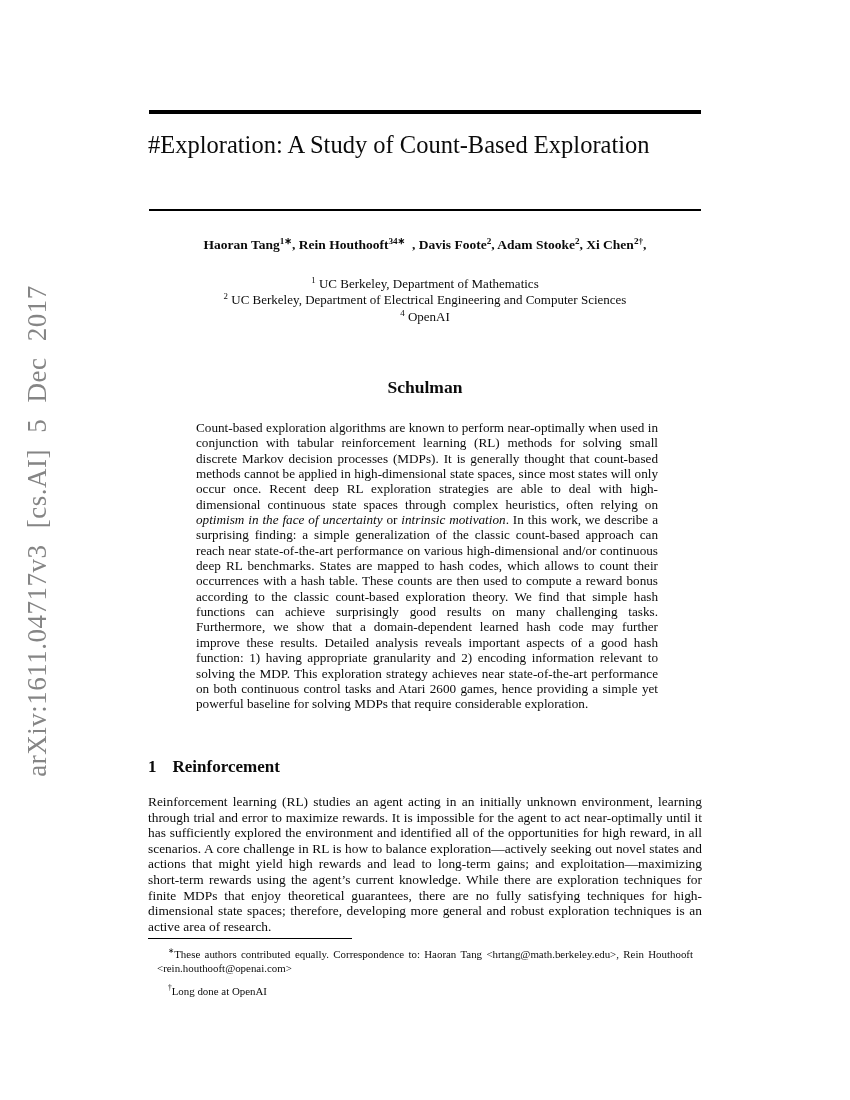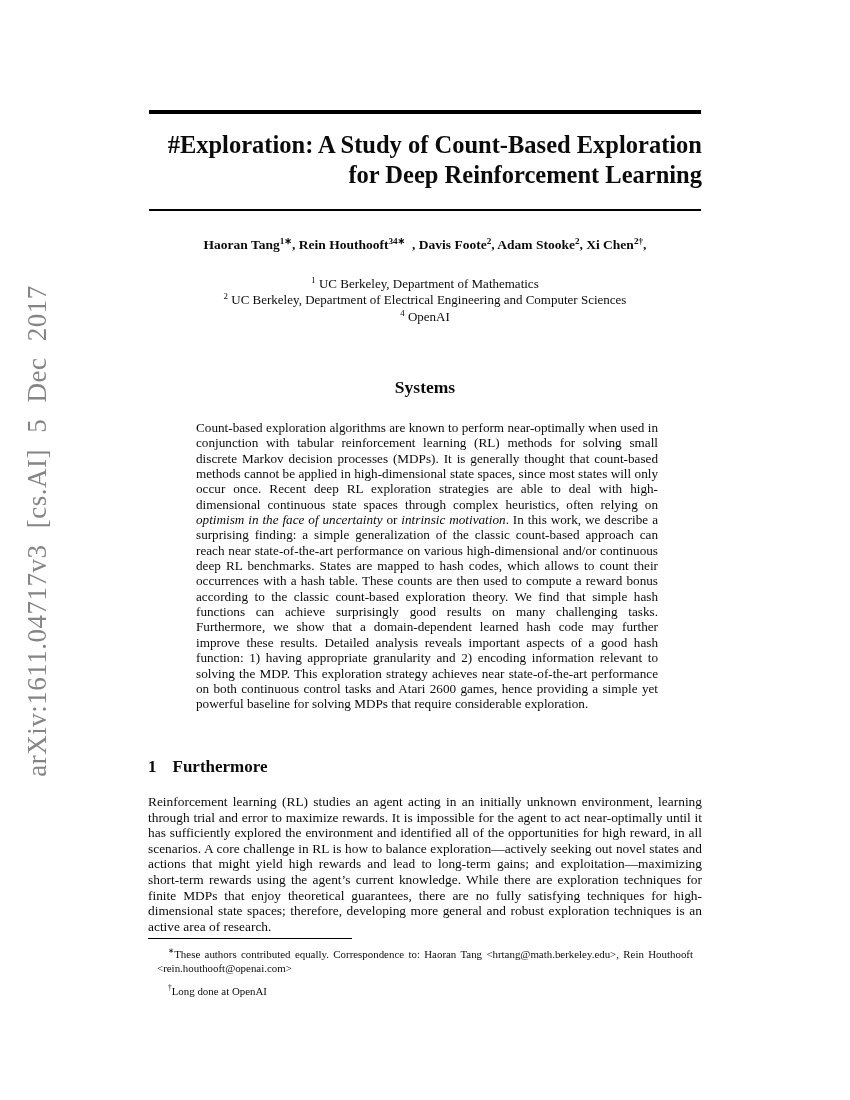--- a/index.html
+++ b/index.html
@@ -25,22 +25,22 @@
     color: #858585;
     word-spacing: 9px;
     letter-spacing: 0.5px;
   }
   .rule-thick {
     position: absolute; top: 110px; left: 1px;
     width: 552px; height: 4px; background: #000;
   }
   .title-block {
     position: absolute; top: 130px; left: 0;
-    width: 554px; text-align: right;
-    font-weight: bold; font-size: 24.5px; line-height: 29.5px;
+    width: 554px; text-align: left;
+    font-weight: normal; font-size: 24.5px; line-height: 29.5px;
   }
   .rule-thin {
     position: absolute; top: 209px; left: 1px;
     width: 552px; height: 2px; background: #000;
   }
   .authors-block {
     position: absolute; top: 235px; left: 0;
     width: 554px; text-align: center;
     font-weight: bold; font-size: 13.5px; line-height: 19.5px;
   }
@@ -103,41 +103,40 @@
 <body>
 
 <div class="watermark">arXiv:1611.04717v3 [cs.AI] 5 Dec 2017</div>
 
 <div class="content">
 
   <div class="rule-thick"></div>
 
   <div class="title-block">
     <div>#Exploration: A Study of Count-Based Exploration</div>
-    <div>for Deep Reinforcement Learning</div>
   </div>
 
   <div class="rule-thin"></div>
 
   <div class="authors-block">
     <div><span>Haoran Tang</span><sup>1∗</sup><span>, </span><span>Rein Houthooft</span><sup>34∗</sup><span>&nbsp;&nbsp;, </span><span>Davis Foote</span><sup>2</sup><span>, </span><span>Adam Stooke</span><sup>2</sup><span>, </span><span>Xi Chen</span><sup>2†</sup><span>,</span></div>
   </div>
 
   <div class="affils-block">
     <div><sup>1</sup><span> UC Berkeley, Department of Mathematics</span></div>
     <div><sup>2</sup><span> UC Berkeley, Department of Electrical Engineering and Computer Sciences</span></div>
     <div><sup>4</sup><span> OpenAI</span></div>
   </div>
 
-  <div class="abstract-heading">Systems</div>
+  <div class="abstract-heading">Schulman</div>
 
   <div class="abstract-body"><span>Count-based exploration algorithms are known to perform near-optimally when used in conjunction with tabular reinforcement learning (RL) methods for solving small discrete Markov decision processes (MDPs). It is generally thought that count-based methods cannot be applied in high-dimensional state spaces, since most states will only occur once. Recent deep RL exploration strategies are able to deal with high-dimensional continuous state spaces through complex heuristics, often relying on </span><span class="it">optimism in the face of uncertainty</span><span> or </span><span class="it">intrinsic motivation</span><span>. In this work, we describe a surprising finding: a simple generalization of the classic count-based approach can reach near state-of-the-art performance on various high-dimensional and/or continuous deep RL benchmarks. States are mapped to hash codes, which allows to count their occurrences with a hash table. These counts are then used to compute a reward bonus according to the classic count-based exploration theory. We find that simple hash functions can achieve surprisingly good results on many challenging tasks. Furthermore, we show that a domain-dependent learned hash code may further improve these results. Detailed analysis reveals important aspects of a good hash function: 1) having appropriate granularity and 2) encoding information relevant to solving the MDP. This exploration strategy achieves near state-of-the-art performance on both continuous control tasks and Atari 2600 games, hence providing a simple yet powerful baseline for solving MDPs that require considerable exploration.</span></div>
 
   <div class="section-heading">
-    <span class="sec-num">1</span><span>Furthermore</span>
+    <span class="sec-num">1</span><span>Reinforcement</span>
   </div>
 
   <div class="intro-para">Reinforcement learning (RL) studies an agent acting in an initially unknown environment, learning through trial and error to maximize rewards. It is impossible for the agent to act near-optimally until it has sufficiently explored the environment and identified all of the opportunities for high reward, in all scenarios. A core challenge in RL is how to balance exploration—actively seeking out novel states and actions that might yield high rewards and lead to long-term gains; and exploitation—maximizing short-term rewards using the agent’s current knowledge. While there are exploration techniques for finite MDPs that enjoy theoretical guarantees, there are no fully satisfying techniques for high-dimensional state spaces; therefore, developing more general and robust exploration techniques is an active area of research.</div>
 
   <div class="footnote-block">
     <div class="footnote-rule"></div>
     <p><sup>∗</sup><span>These authors contributed equally. Correspondence to: Haoran Tang &lt;hrtang@math.berkeley.edu&gt;, Rein Houthooft &lt;rein.houthooft@openai.com&gt;</span></p>
     <p><sup>†</sup><span>Long done at OpenAI</span></p>
   </div>
 

